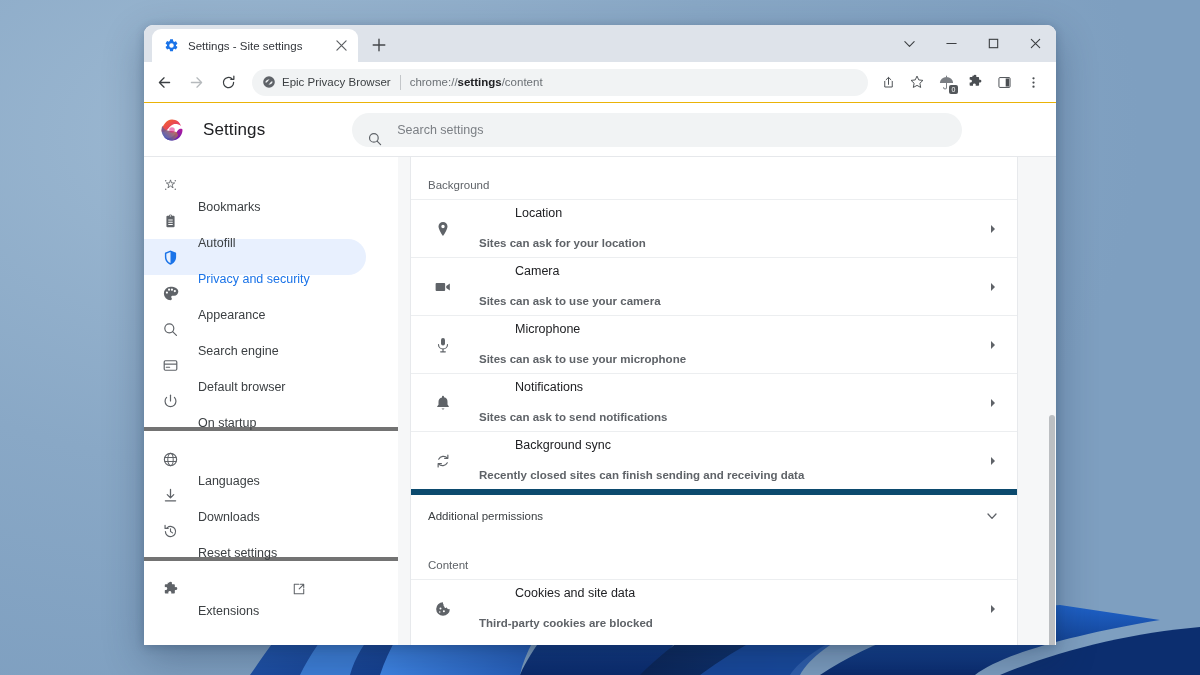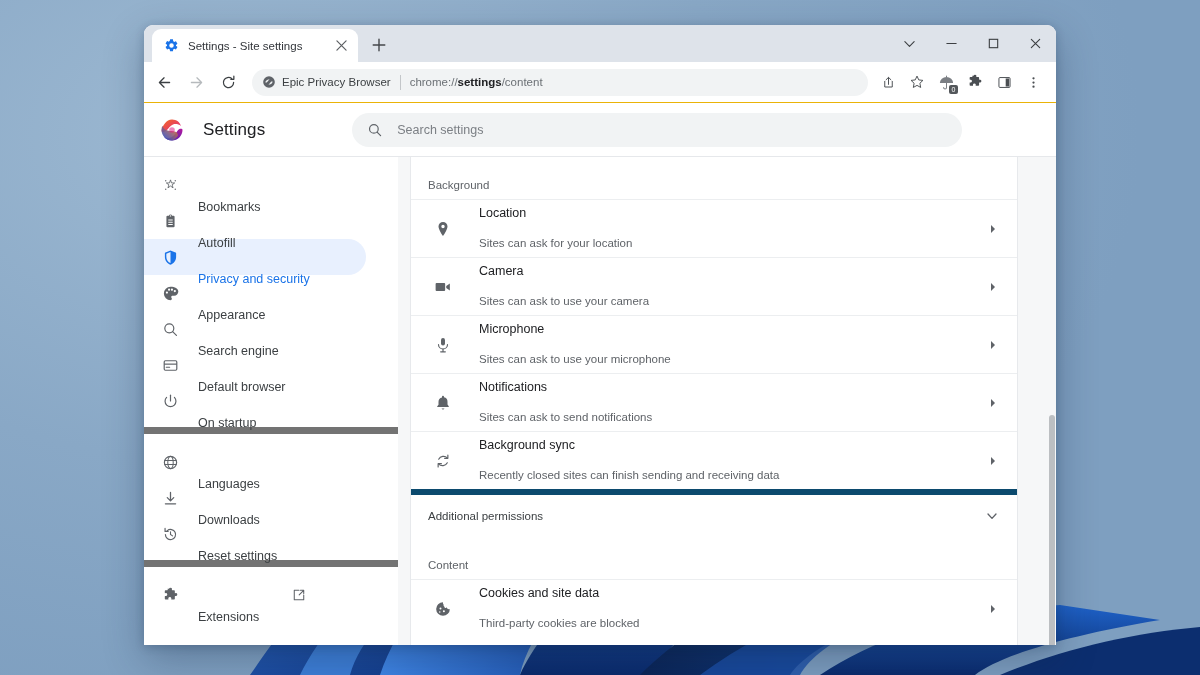--- a/index.html
+++ b/index.html
@@ -192,21 +192,21 @@
     margin-left: 19px;
     letter-spacing: .1px;
   }
   #search-wrap {
     margin-left: 87px;
     width: 610px;
     height: 34px;
     background: #f1f3f4;
     border-radius: 17px;
     display: flex;
-    align-items: center;
+    align-items: flex-end;
     padding: 0 15px;
     gap: 14px;
     flex: none;
   }
   #search-input {
     border: none;
     outline: none;
     background: transparent;
     font-family: "Liberation Sans", sans-serif;
     font-size: 12.5px;
@@ -229,21 +229,21 @@
   
   #sidebar {
     width: 254px;
     background: #fff;
     flex: none;
     padding-top: 10px;
     overflow: hidden;
   }
   .nav-group { padding: 0 0 8px 0; }
   .nav-group + .nav-group {
-    border-top: 7px solid #737373;
+    border-top: 4px solid #737373;
     padding-top: 10px;
   }
   .nav-item {
     height: 36px;
     display: flex;
     align-items: center;
     gap: 19px;
     padding-left: 17px;
     margin-right: 32px;
     border-radius: 0 18px 18px 0;
@@ -297,22 +297,22 @@
   }
   .perm-row:first-of-type { border-top: 1px solid #eceef0; }
   .perm-ico {
     width: 20px; height: 20px;
     flex: none;
     color: #5f6368;
     display: flex; align-items: center; justify-content: center;
     margin-left: 5px;
   }
   .perm-text { flex: 1; min-width: 0; margin-left: 13px; }
-  .perm-title { font-size: 12.5px; color: #202124; line-height: 17px; }
-  .perm-sub { font-size: 11.5px; color: #5f6368; line-height: 17px; margin-top: 13px; }
+  .perm-title { font-size: 12.5px; color: #202124; line-height: 17px; margin-left: 36px; }
+  .perm-sub { font-size: 11.5px; color: #5f6368; line-height: 17px; margin-top: 13px; font-weight: bold; }
   .row-arrow { color: #5f6368; flex: none; display: flex; }
 
   .collapse-row {
     display: flex;
     align-items: center;
     height: 48px;
     border-top: 6px solid #0c4a6e;
     padding: 0 18px 0 17px;
   }
   .collapse-label { flex: 1; font-size: 11.5px; color: #3c4043; }

